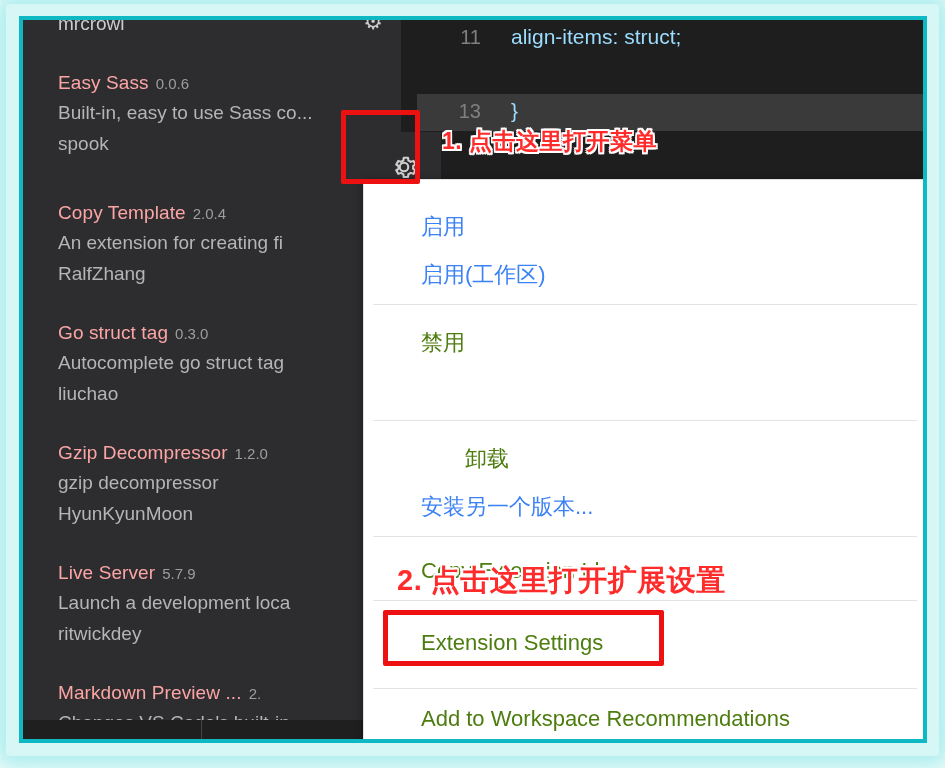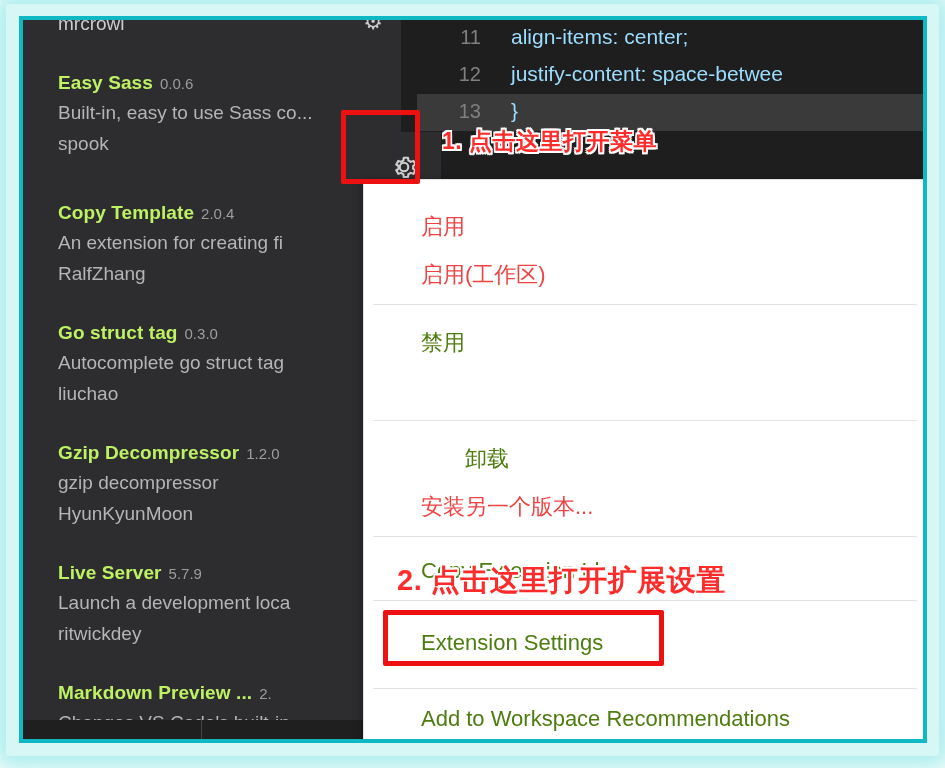--- a/index.html
+++ b/index.html
@@ -93,22 +93,22 @@
     padding: 0;
   }
   .ext-line1 {
     position: absolute;
     left: 35px;
     top: 0;
     white-space: nowrap;
   }
   .ext-name {
     font-size: 19px;
-    font-weight: bold;
-    color: #bef264;
+    font-weight: normal;
+    color: #fca5a5;
     letter-spacing: 0.1px;
     margin-top: 24px;
   }
   .ext-version {
     font-size: 15px;
     color: #9d9d9d;
     margin-left: 7px;
   }
   .ext-desc {
     position: absolute;
@@ -252,21 +252,21 @@
     left: 0;
     width: 560px;
     height: 45px;
     line-height: 45px;
     padding-left: 57px;
     box-sizing: border-box;
     font-size: 22px;
     color: #4d7c0f;
     white-space: nowrap;
   }
-  .ctx-item.disabled { color: #ef4444; }
+  .ctx-item.disabled { color: #3b82f6; }
   .ctx-sep {
     position: absolute;
     left: 9px;
     width: 544px;
     height: 1px;
     background: #e2e2e2;
   }
 
   
   .red-box {
@@ -325,25 +325,21 @@
 
   <div class="glow"></div>
 
   <div class="cyan-frame">
     <div class="vscode">
 
       <div class="editor">
         <div class="code-scroll">
           <div class="code-row" style="top:0px;">
             <span class="ln">11</span>
-            <span class="src">align-items: center;</span>
-          </div>
-          <div class="code-row" style="top:37px;">
-            <span class="ln">12</span>
-            <span class="src">justify-content: space-betwee</span>
+            <span class="src">align-items: struct;</span>
           </div>
           <div class="code-row active" style="top:74px;">
             <span class="ln">13</span>
             <span class="src plain">}</span>
           </div>
         </div>
         <div class="editor-fill"></div>
 
         <div class="right-sliver">
           <div class="sliver-cell" style="top:18px;color:#cfcfcf;">端</div>

